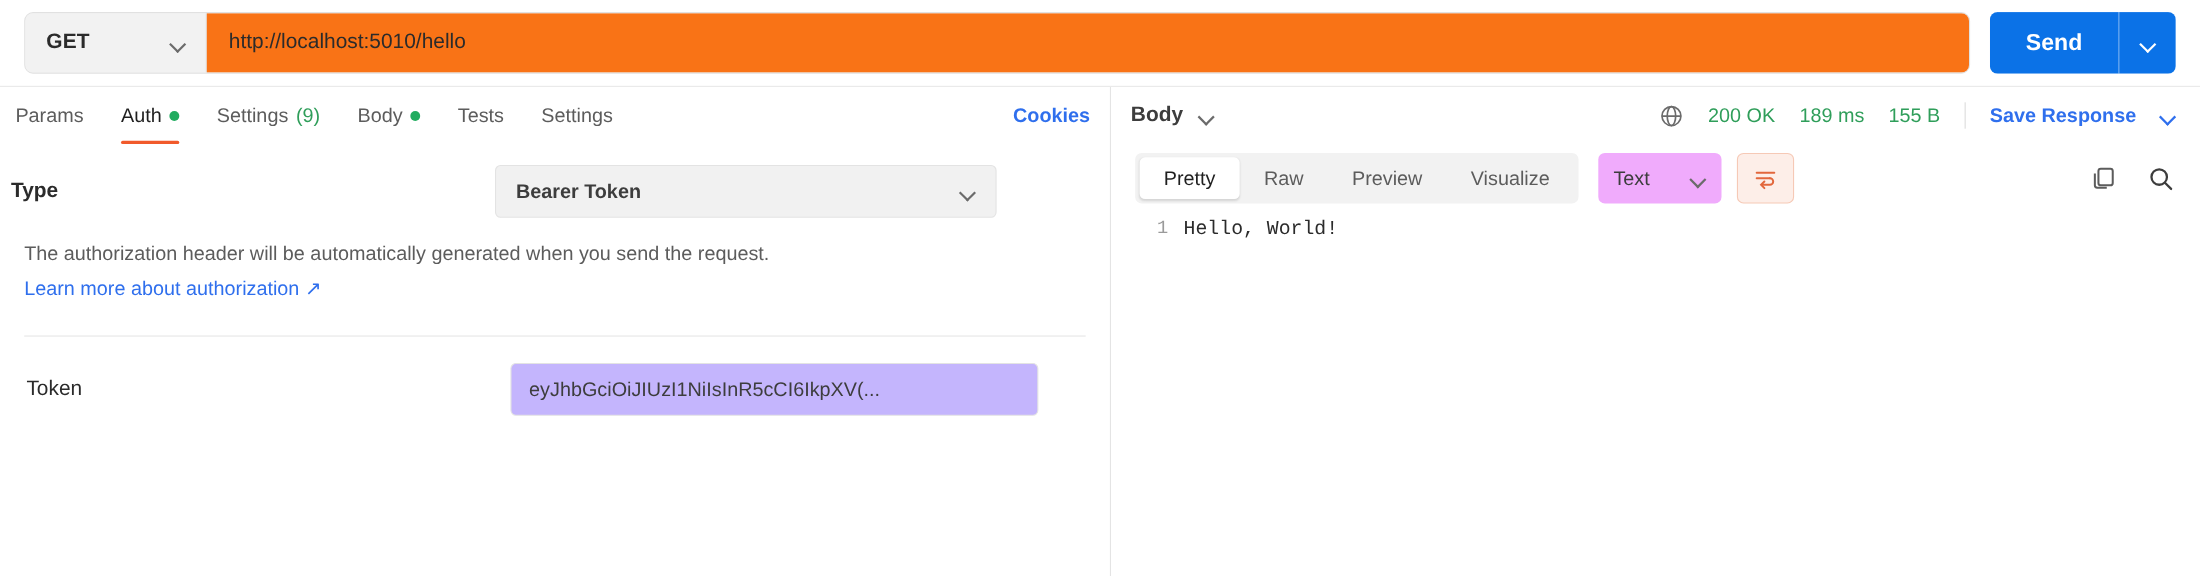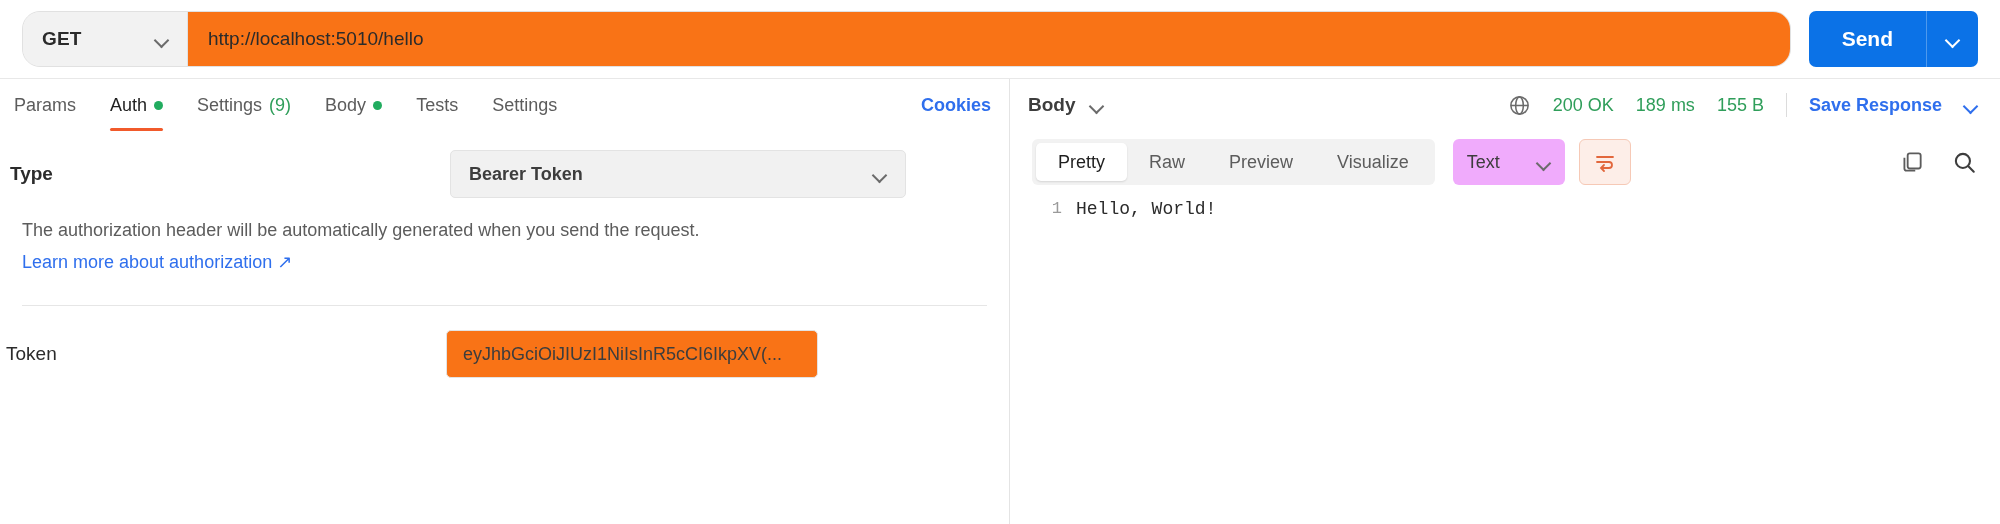--- a/index.html
+++ b/index.html
@@ -21,21 +21,21 @@
     gap: 0;
     background: #ffffff;
     flex: 0 0 78px;
   }
   .url-group {
     flex: 1 1 auto;
     display: flex;
     align-items: stretch;
     height: 56px;
     border: 1px solid #e1e1e1;
-    border-radius: 18px;
+    border-radius: 8px;
     overflow: hidden;
     background: #f2f2f2;
   }
   .method-select {
     width: 165px;
     display: flex;
     align-items: center;
     justify-content: space-between;
     padding: 0 18px 0 19px;
     background: #f2f2f2;
@@ -161,28 +161,28 @@
     display:inline-block;
     margin-top: 6px;
     font-size: 18px; color:#2f6fed; cursor:pointer;
   }
   .auth-sep {
     margin: 30px 22px 0 22px;
     height:1px; background:#e6e6e6;
   }
   .token-row {
     display:flex; align-items:center;
-    padding: 0 6px;
+    padding: 0 24px;
     height: 96px;
     flex: 0 0 96px;
   }
   .token-label { font-size:19px; color:#2b2b2b; width: 440px; }
   .token-input {
-    width: 372px; height: 48px;
-    background:#f97316;
+    width: 480px; height: 48px;
+    background:#c4b5fd;
     border:1px solid #e3e3e3;
     border-radius:5px;
     padding: 0 16px;
     font-family:"Liberation Sans", sans-serif;
     font-size:18px; color:#3d3d3d;
     outline:none;
   }
 
   
   .respbar {

